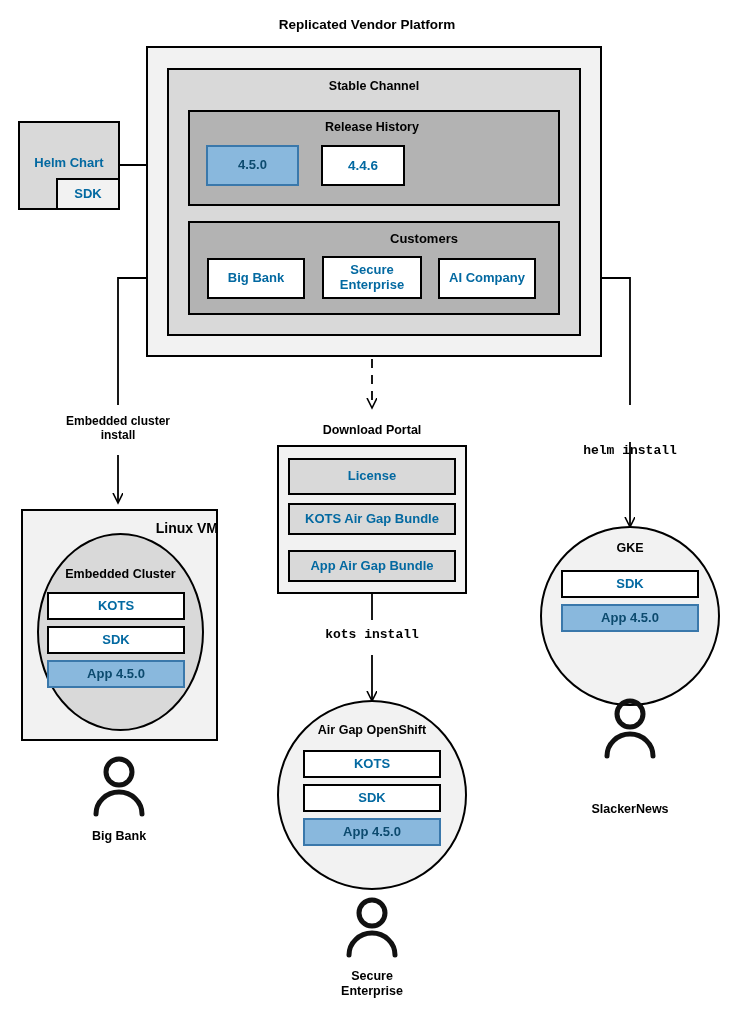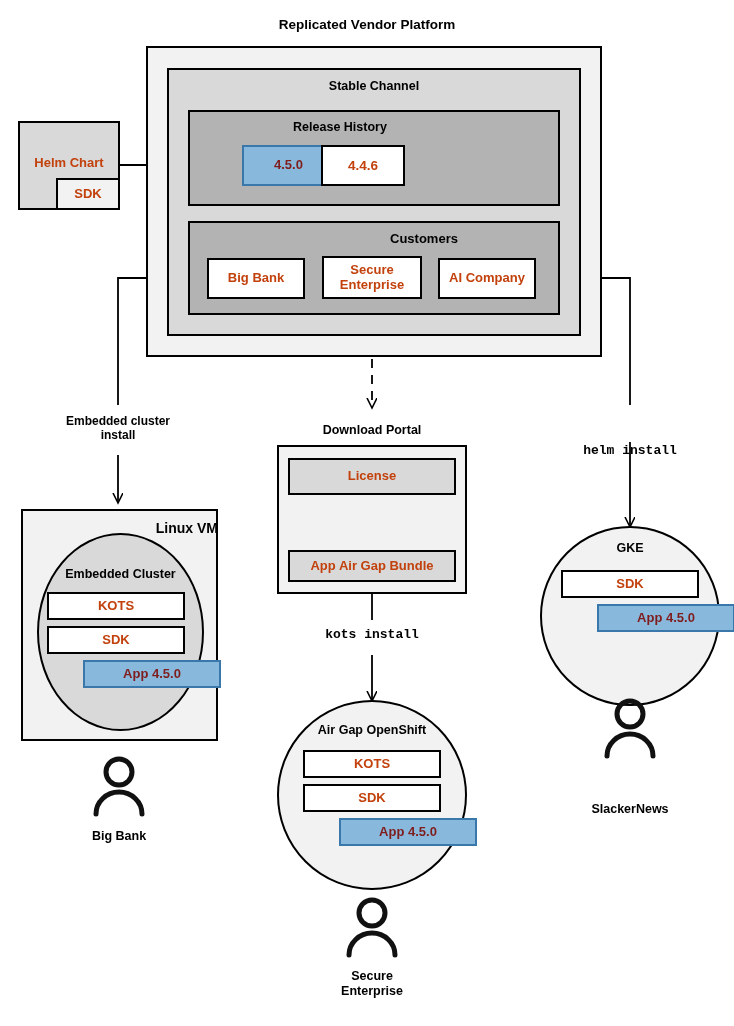--- a/index.html
+++ b/index.html
@@ -22,38 +22,38 @@
     height: 1026px;
   }
   .node {
     position: absolute;
     box-sizing: border-box;
     display: flex;
     align-items: center;
     justify-content: center;
     text-align: center;
     font-weight: bold;
-    color: #c2410c;
+    color: #0369a1;
     line-height: 1.15;
   }
   .box {
     border: 2px solid #000000;
   }
   .lbl-top {
     position: absolute;
     box-sizing: border-box;
     text-align: center;
     font-weight: bold;
     color: #000;
   }
   .fill-light   { background: #f2f2f2; }
   .fill-mid     { background: #d9d9d9; }
   .fill-dark    { background: #b3b3b3; }
   .fill-white   { background: #ffffff; }
-  .fill-blue    { background: #89b8dd; border-color:#3a78ab; color:#7f1d1d;margin-left:36px; }
+  .fill-blue    { background: #89b8dd; border-color:#3a78ab; color:#0c4a6e; }
   .circle { border-radius: 50%; }
   .free-text {
     position: absolute;
     text-align: center;
     font-weight: bold;
     color: #000;
     line-height: 1.2;
   }
   .mono { font-family: "Liberation Mono", monospace; font-weight: bold; letter-spacing: 0px;}
   .person {
@@ -87,21 +87,21 @@
   </svg>
 
   <div class="free-text" style="left:217px; top:17px; width:300px; font-size:13.5px;">Replicated Vendor Platform</div>
 
   <div class="node box fill-light" style="left:146px; top:46px; width:456px; height:311px;"></div>
 
   <div class="node box fill-mid" style="left:167px; top:68px; width:414px; height:268px;"></div>
   <div class="lbl-top" style="left:167px; top:79px; width:414px; font-size:12.5px;">Stable Channel</div>
 
   <div class="node box fill-dark" style="left:188px; top:110px; width:372px; height:96px;"></div>
-  <div class="lbl-top" style="left:172px; top:120px; width:336px; font-size:12.5px;">Release History</div>
+  <div class="lbl-top" style="left:204px; top:120px; width:336px; font-size:12.5px;">Release History</div>
 
   <div class="node box fill-blue" style="left:206px; top:145px; width:93px; height:41px; font-size:13px;">4.5.0</div>
 
   <div class="node box fill-white" style="left:321px; top:145px; width:84px; height:41px; font-size:13.5px;">4.4.6</div>
 
   <div class="node box fill-dark" style="left:188px; top:221px; width:372px; height:94px;"></div>
   <div class="lbl-top" style="left:200px; top:231px; width:448px; font-size:13px;">Customers</div>
 
   <div class="node box fill-white" style="left:207px; top:258px; width:98px; height:41px; font-size:13px;">Big Bank</div>
 
@@ -134,20 +134,21 @@
     <circle cx="31" cy="17" r="13" fill="none" stroke="#111" stroke-width="5"></circle>
     <path d="M8,59 a23,22 0 0 1 46,0" fill="none" stroke="#111" stroke-width="5" stroke-linecap="round"></path>
   </svg>
   <div class="free-text" style="left:59px; top:829px; width:120px; font-size:12.5px;">Big Bank</div>
 
   <div class="free-text" style="left:292px; top:423px; width:160px; font-size:12.5px;">Download Portal</div>
 
   <div class="node box fill-light" style="left:277px; top:445px; width:190px; height:149px;"></div>
 
   <div class="node box fill-mid" style="left:288px; top:458px; width:168px; height:37px; font-size:13px;">License</div>
+  <div class="node box fill-mid" style="left:288px; top:503px; width:168px; height:32px; font-size:13px;">KOTS Air Gap Bundle</div>
   <div class="node box fill-mid" style="left:288px; top:550px; width:168px; height:32px; font-size:13px;">App Air Gap Bundle</div>
 
   <div class="node box circle fill-light" style="left:277px; top:700px; width:190px; height:190px; border-radius:50%;"></div>
   <div class="lbl-top" style="left:277px; top:723px; width:190px; font-size:12.5px;text-align:center;">Air Gap OpenShift</div>
 
   <div class="node box fill-white" style="left:303px; top:750px; width:138px; height:28px; font-size:13px;">KOTS</div>
   <div class="node box fill-white" style="left:303px; top:784px; width:138px; height:28px; font-size:13px;">SDK</div>
   <div class="node box fill-blue" style="left:303px; top:818px; width:138px; height:28px; font-size:13px;">App 4.5.0</div>
 
   <svg class="person" style="left:341px; top:896px; width:62px; height:62px;" viewBox="0 0 62 62">

